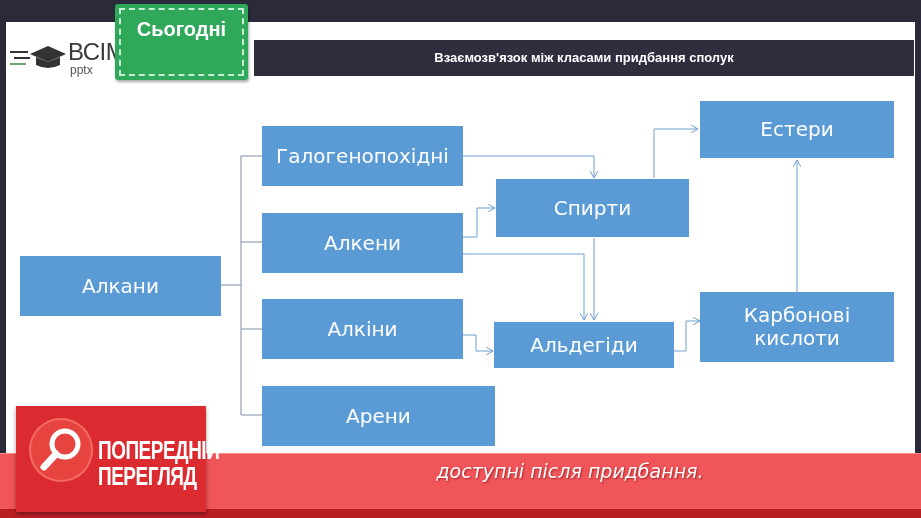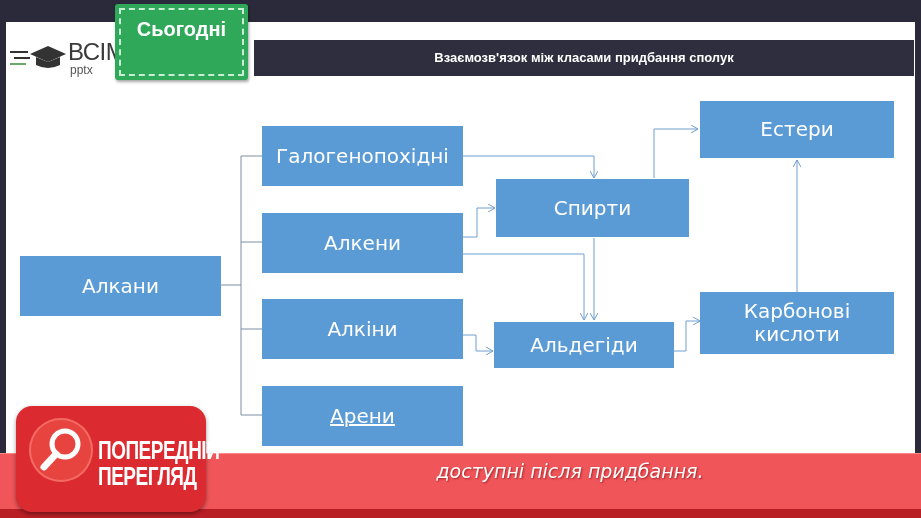--- a/index.html
+++ b/index.html
@@ -12,21 +12,21 @@
   .date-badge { position: absolute; left: 115px; top: 4px; width: 133px; height: 76px; background: #2fa85a; border-radius: 3px; box-shadow: 1px 2px 3px rgba(0,0,0,0.35); }
   .date-badge .inner { position: absolute; left: 4px; top: 4px; right: 4px; bottom: 4px; border: 2px dashed #c9eed6; }
   .date-label { position: absolute; left: 0; right: 0; top: 14px; text-align: center; color: #ffffff; font-weight: bold; font-size: 20px; font-family: "Liberation Sans", sans-serif; }
   .date-value { position: absolute; left: 0; right: 0; top: 42px; text-align: center; color: #ffffff; font-weight: bold; font-size: 20px; font-family: "Liberation Sans", sans-serif; }
   .title-bar { position: absolute; left: 254px; top: 40px; width: 660px; height: 36px; background: #2f2e3f; color: #ffffff; font-weight: bold; font-size: 13px; text-align: center; line-height: 36px; font-family: "Liberation Sans", sans-serif; }
   .node { position: absolute; background: #5b9bd5; color: #ffffff; display: flex; align-items: center; justify-content: center; text-align: center; font-family: "DejaVu Sans", sans-serif; font-size: 20px; line-height: 1.15; }
   svg.links { position: absolute; left: 0; top: 0; width: 921px; height: 518px; pointer-events: none; }
   .banner { position: absolute; left: 0; top: 453px; width: 921px; height: 65px; background: #f0555a; border-top: 1px solid #f88; }
   .banner-bottom { position: absolute; left: 0; top: 509px; width: 921px; height: 9px; background: #b81f25; }
   .banner-text { position: absolute; left: 300px; top: 459px; width: 540px; text-align: center; color: #ffffff; font-style: italic; font-size: 19px; line-height: 25px; font-family: "DejaVu Sans", sans-serif; text-shadow: 1px 1px 2px rgba(120,0,0,0.6); }
-  .preview-badge { position: absolute; left: 16px; top: 406px; width: 190px; height: 106px; background: #dc2b30; border-radius: 16px; box-shadow: 0 2px 4px rgba(0,0,0,0.4); }
+  .preview-badge { position: absolute; left: 16px; top: 406px; width: 190px; height: 106px; background: #dc2b30; border-radius: 0; box-shadow: 0 2px 4px rgba(0,0,0,0.4); }
   .preview-circle { position: absolute; left: 13px; top: 12px; width: 64px; height: 64px; border-radius: 50%; background: #e8443f; box-shadow: inset 0 0 0 2px #f26a63; }
   .preview-line1, .preview-line2 { position: absolute; left: 82px; color: #ffffff; font-weight: bold; font-family: "Liberation Sans", sans-serif; font-size: 19px; letter-spacing: -0.5px; transform: scaleY(1.35); transform-origin: top left; }
   .preview-line1 { top: 30px; }
   .preview-line2 { top: 56px; }
 </style>
 </head>
 <body>
 
 <div class="slide"></div>
 
@@ -81,25 +81,25 @@
     <polyline points="674,351 686,351 686,321 700,321" marker-end="url(#arr)"></polyline>
 
     <polyline points="797,292 797,160" marker-end="url(#arr)"></polyline>
   </g>
 </svg>
 
 <div class="node" style="left:20px;top:256px;width:201px;height:60px;">Алкани</div>
 <div class="node" style="left:262px;top:126px;width:201px;height:60px;">Галогенопохідні</div>
 <div class="node" style="left:262px;top:213px;width:201px;height:60px;">Алкени</div>
 <div class="node" style="left:262px;top:299px;width:201px;height:60px;">Алкіни</div>
-<div class="node" style="left:262px;top:386px;width:201px;height:60px;text-decoration:underline;">Арени</div>
+<div class="node" style="left:262px;top:386px;width:233px;height:60px;">Арени</div>
 <div class="node" style="left:496px;top:179px;width:193px;height:58px;">Спирти</div>
 <div class="node" style="left:494px;top:322px;width:180px;height:46px;">Альдегіди</div>
 <div class="node" style="left:700px;top:101px;width:194px;height:57px;">Естери</div>
-<div class="node" style="left:700px;top:292px;width:194px;height:62px;padding:0 48px;">Карбонові кислоти</div>
+<div class="node" style="left:700px;top:292px;width:194px;height:70px;padding:0 48px;">Карбонові кислоти</div>
 
 <div class="banner"></div>
 <div class="banner-bottom"></div>
 <div class="banner-text">
   <div>доступні після придбання.</div>
 </div>
 
 <div class="preview-badge">
   <div class="preview-circle">
     <svg width="64" height="64" viewBox="0 0 64 64">

